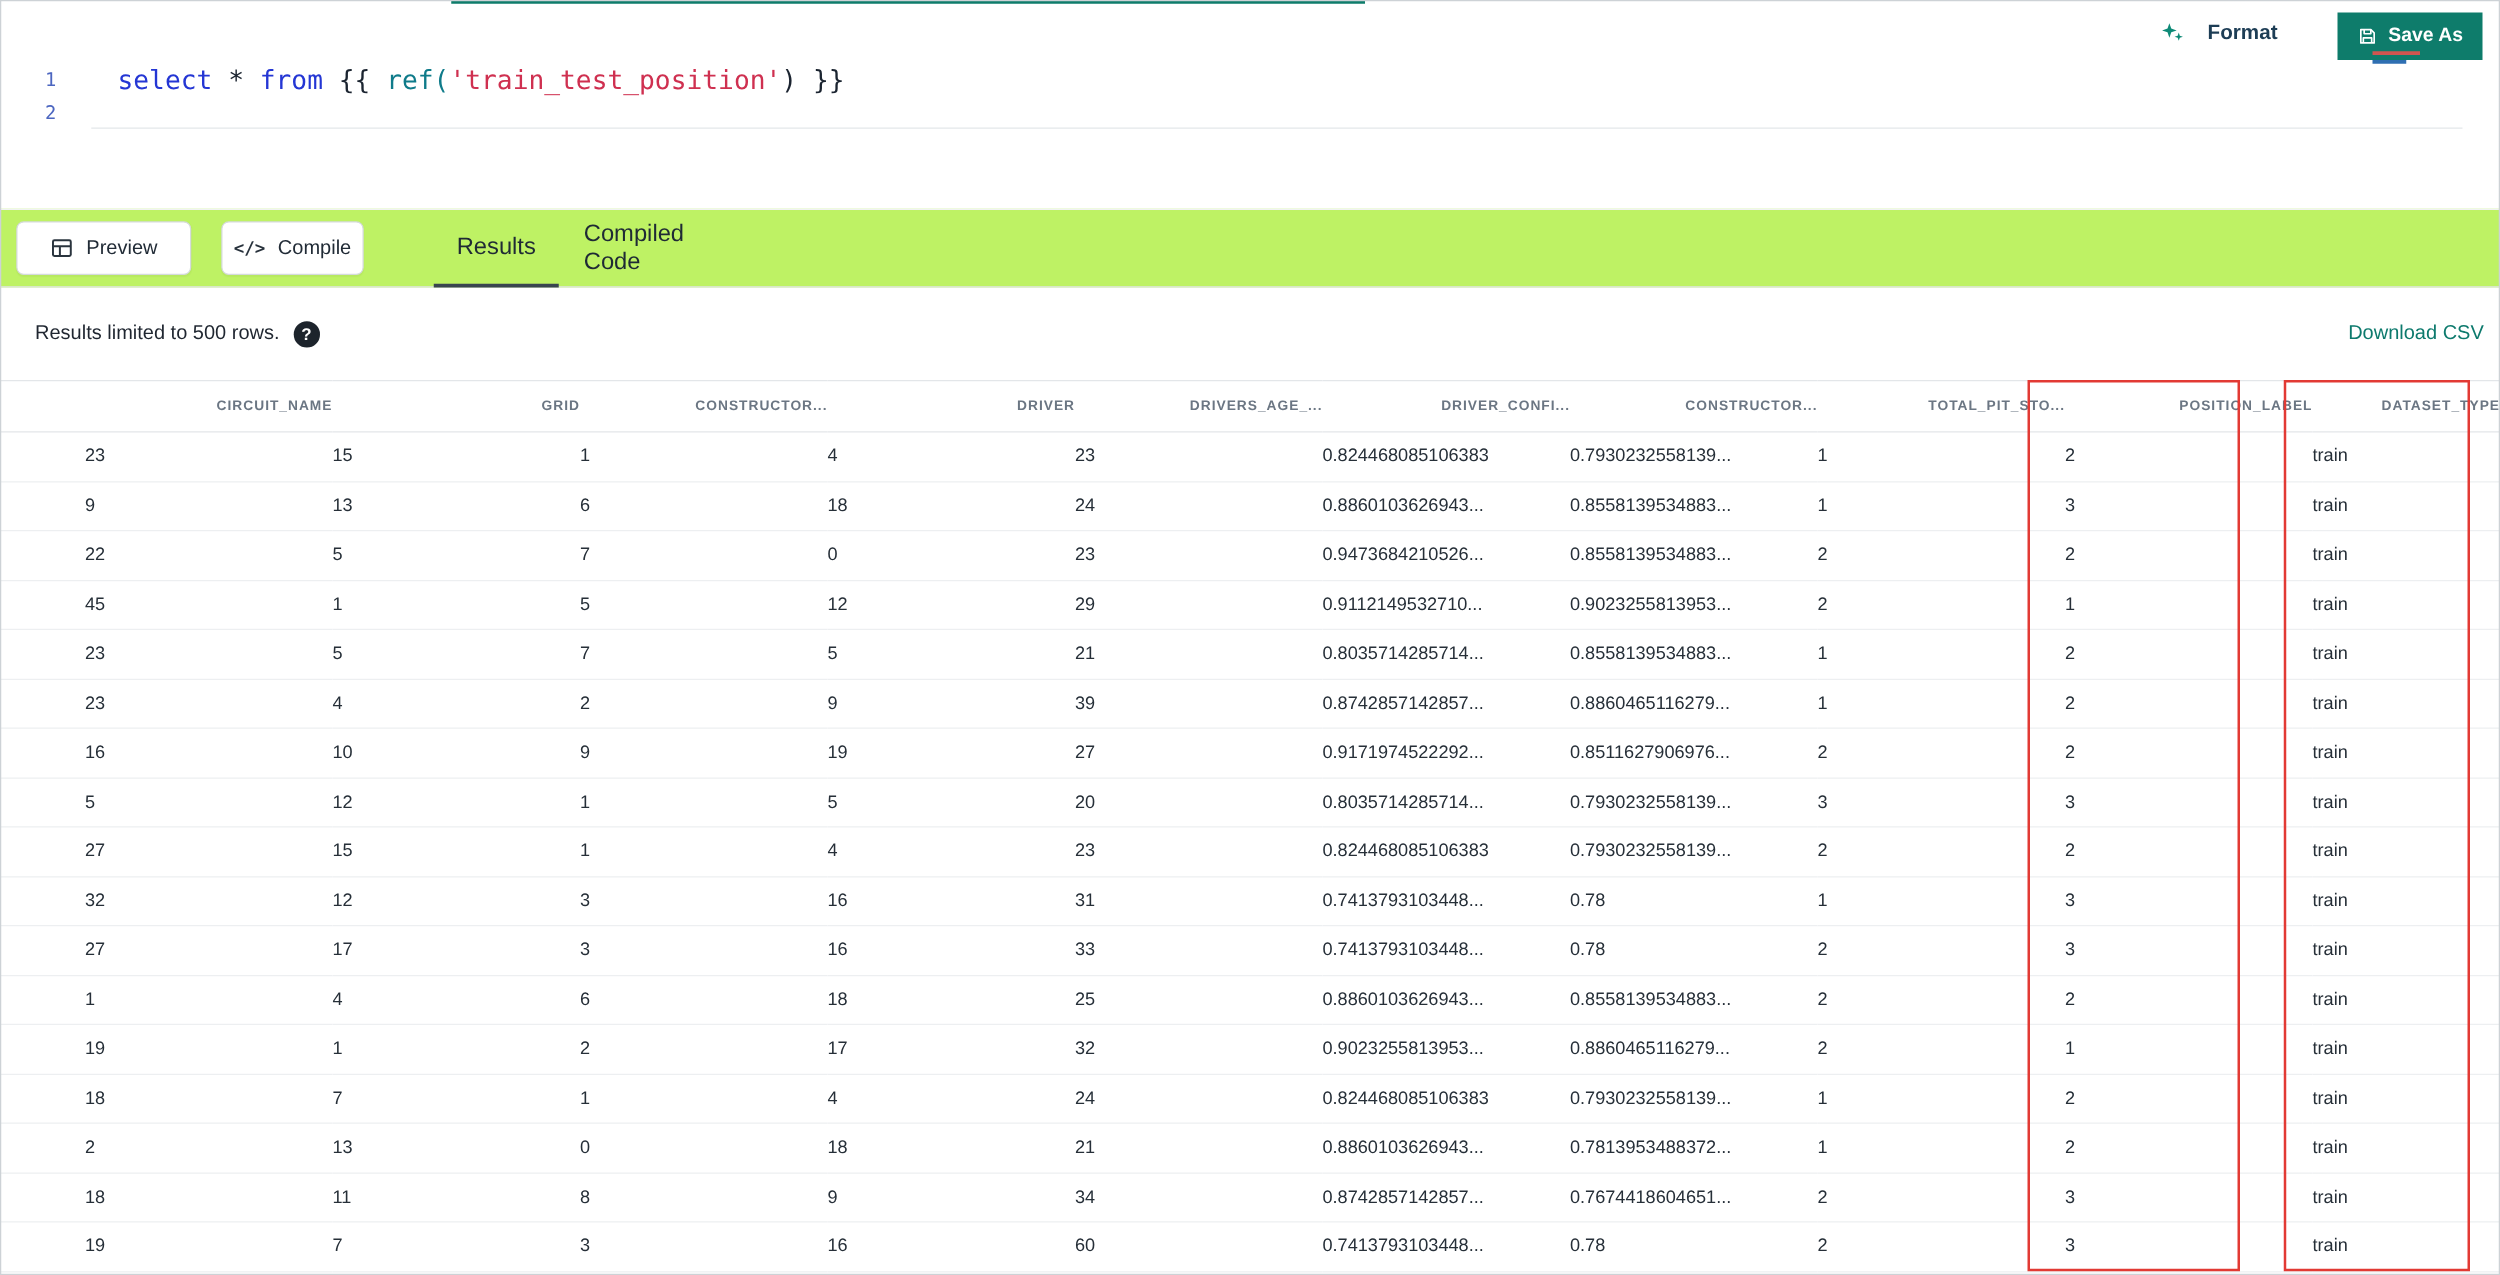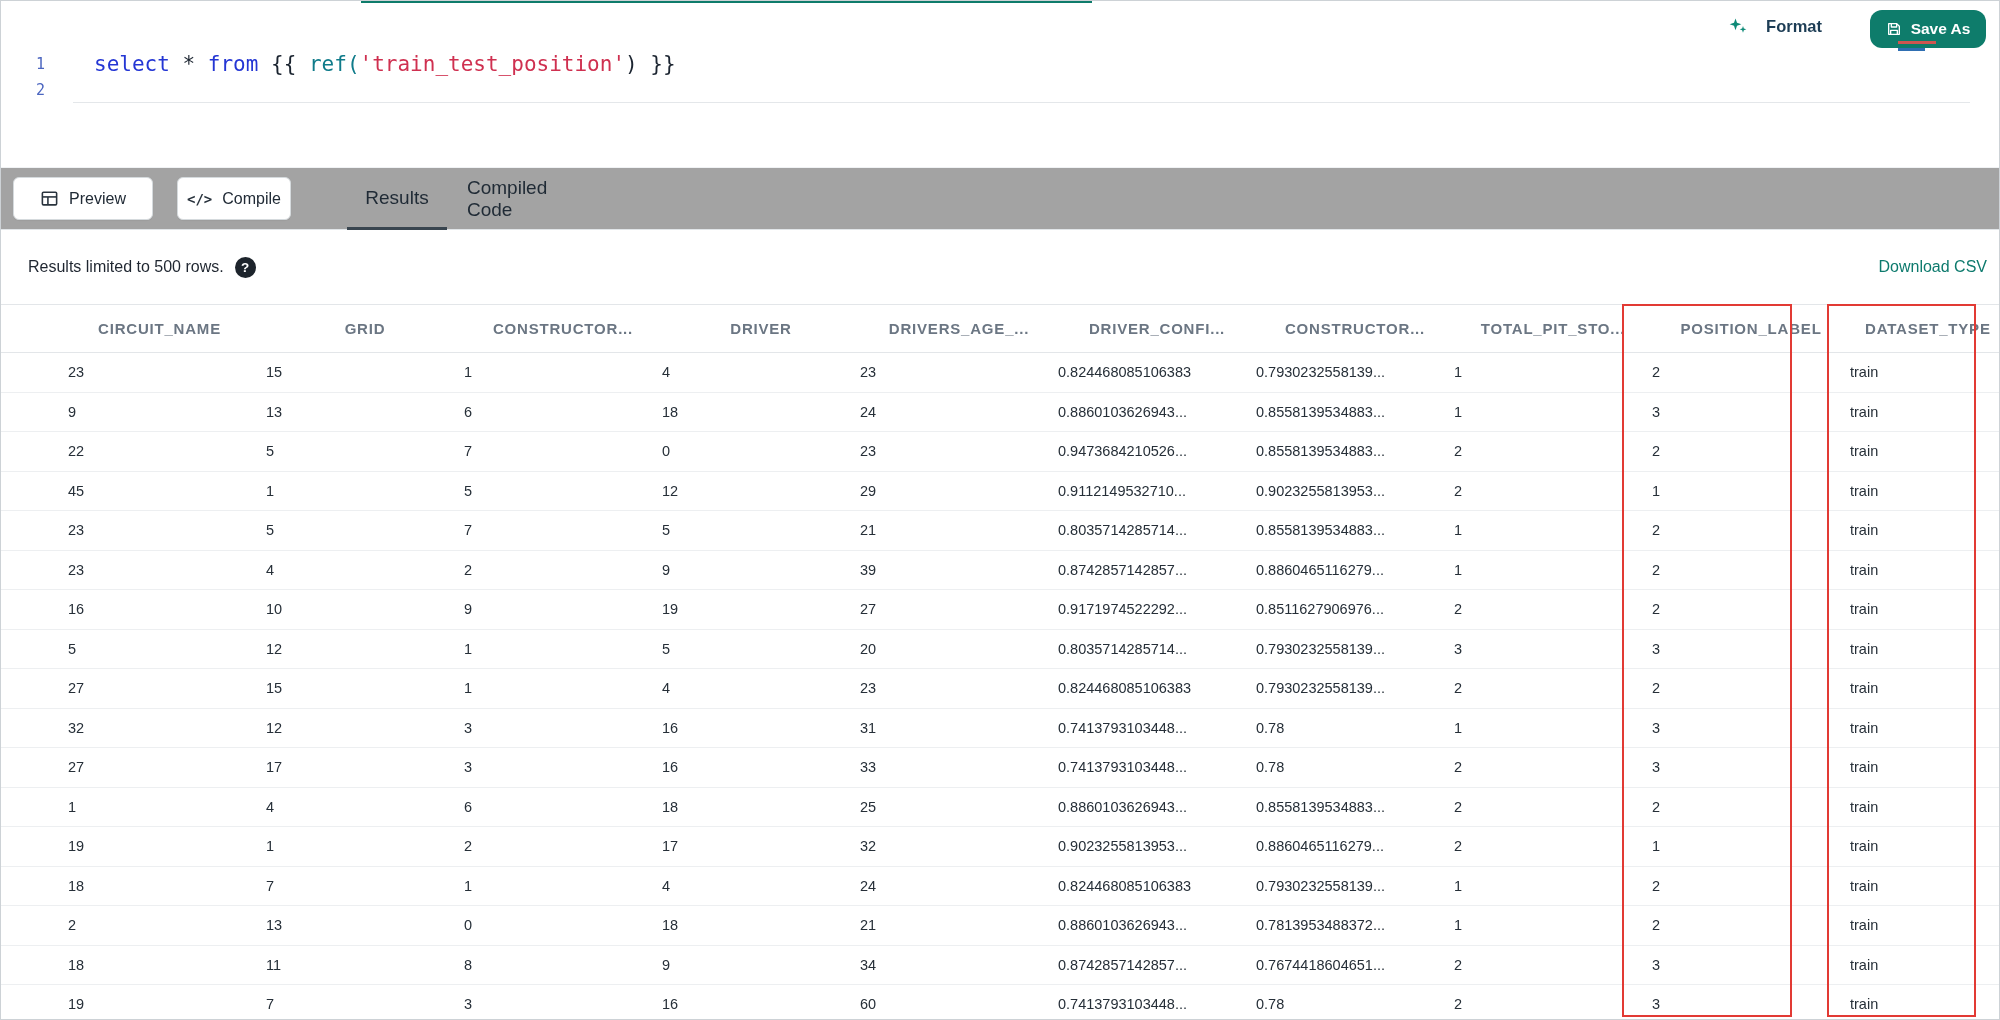--- a/index.html
+++ b/index.html
@@ -10,41 +10,41 @@
   }
   .frame{position:absolute;inset:0;border:1px solid #cdd2d6;pointer-events:none;z-index:50}
 
   
   .top-tab-line{position:absolute;top:0;left:361px;width:731px;height:3px;background:#0e7c6b}
 
   
   .format-btn{position:absolute;top:16px;right:178px;display:flex;align-items:center;gap:18px;
     font-size:16.5px;font-weight:600;color:#1d3d55;cursor:pointer}
   .saveas-btn{position:absolute;top:10px;right:14px;width:116px;height:38px;background:#0e7c6b;
-    border:none;border-radius:12px;color:#fff;display:flex;align-items:center;justify-content:center;
+    border:none;border-radius:0;color:#fff;display:flex;align-items:center;justify-content:center;
     gap:9px;font-size:15.5px;font-weight:600;font-family:inherit;cursor:pointer}
 
   
   .gutter{position:absolute;top:51px;left:0;width:45px;text-align:right;
     font-family:"DejaVu Sans Mono","Liberation Mono",monospace;font-size:15px;color:#4c66c0;line-height:26px}
   .code-line{position:absolute;left:94px;height:26px;line-height:26px;white-space:pre;
     font-family:"DejaVu Sans Mono","Liberation Mono",monospace;font-size:21px;cursor:text}
   .line1{top:51px}
   .line2{top:77px;width:1870px}
   .tok-kw{color:#2436d4}
   .tok-fn{color:#0f7b8a}
   .tok-str{color:#cf3050}
   .tok-punct{color:#1b2430}
   .active-line-underline{position:absolute;top:102px;left:73px;right:30px;border-bottom:1px solid #e4e7ea}
   .minimap{position:absolute;top:41px;right:62px;width:40px}
   .minimap .m1{display:block;height:3px;width:38px;background:#cf5550;margin-bottom:4px}
   .minimap .m2{display:block;height:3px;width:27px;background:#2f6fb2}
 
   
-  .toolbar{position:absolute;top:167px;left:0;width:2000px;height:63px;background:#a3a3a3;
+  .toolbar{position:absolute;top:167px;left:0;width:2000px;height:63px;background:#bef264;
     border-top:1px solid #f0f2f4;border-bottom:1px solid #e1e5e8;box-sizing:border-box}
   .btn{position:absolute;top:9px;height:43px;background:#fff;border:1px solid #d5dadd;border-radius:6px;
     display:flex;align-items:center;justify-content:center;gap:10px;font-size:16px;color:#212b36;
     font-family:inherit;cursor:pointer;box-shadow:0 1px 1px rgba(0,0,0,0.04)}
   .preview-btn{left:13px;width:140px}
   .compile-btn{left:177px;width:114px}
   .code-glyph{font-family:"DejaVu Sans Mono","Liberation Mono",monospace;font-weight:700;font-size:14px;color:#28323c}
   .tab{position:absolute;top:0;height:62px;display:flex;align-items:center;justify-content:center;
     font-size:19px;color:#1f2a35;cursor:pointer;box-sizing:border-box}
   .tab-results{left:347px;width:100px;border-bottom:3px solid #39454f;font-weight:400}
@@ -57,21 +57,21 @@
   .help-icon{width:21px;height:21px;border-radius:50%;background:#1d242c;color:#fff;font-size:13.5px;
     font-weight:700;display:inline-flex;align-items:center;justify-content:center;cursor:pointer}
   .download-csv{position:absolute;right:13px;top:0;height:74px;display:flex;align-items:center;
     font-size:16px;color:#0d7a6d;cursor:pointer}
 
   
   .table-wrap{position:absolute;top:304px;left:0;width:2000px}
   table.results{width:2000px;border-collapse:collapse;table-layout:fixed}
   col.c-first{width:266px} col.c-mid{width:198px} col.c-last{width:150px}
   thead tr{height:41px;border-top:1px solid #e3e6e9;border-bottom:1px solid #e3e6e9}
-  th{font-size:15px;font-weight:700;letter-spacing:0.8px;color:#6b7683;text-align:center;padding:15px;
+  th{font-size:11px;font-weight:700;letter-spacing:0.8px;color:#6b7683;text-align:right;padding:0;
     white-space:nowrap;overflow:hidden}
   tbody tr{height:39.5px;border-bottom:1px solid #edeff1}
   td{font-size:14.5px;color:#262f38;padding:0;white-space:nowrap;overflow:hidden}
   th:first-child,td:first-child{padding-left:68px}
 
   
   .hl-box{position:absolute;border:2px solid #e23a34;box-sizing:border-box;pointer-events:none;z-index:10}
   .hl-pos{left:1622px;top:304px;width:170px;height:713px}
   .hl-ds{left:1827px;top:304px;width:149px;height:713px}
 </style>

